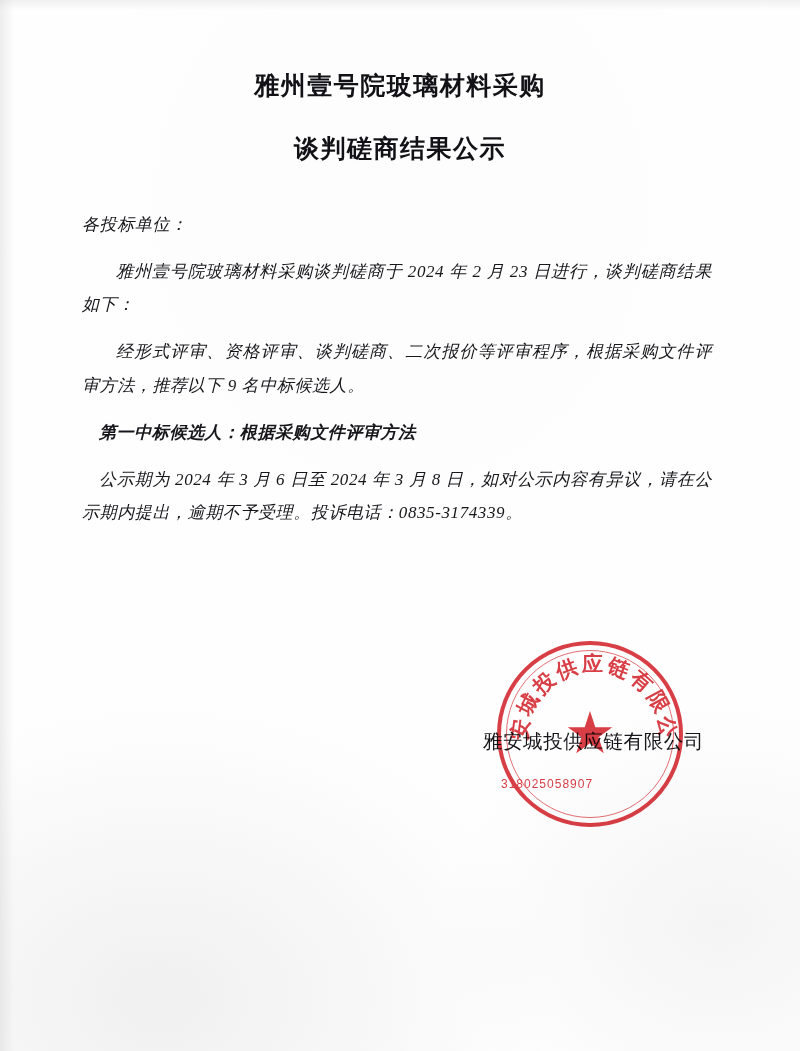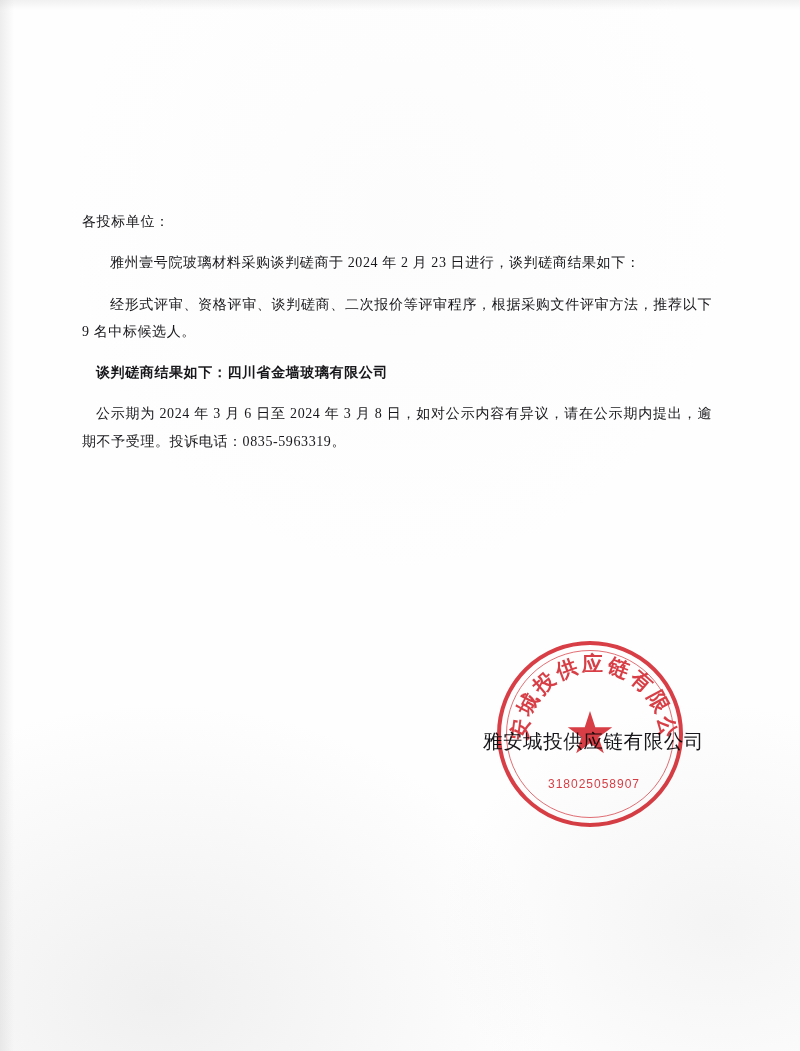--- a/index.html
+++ b/index.html
@@ -54,25 +54,26 @@
 
   .body-block {
     position: absolute;
     left: 82px;
     top: 208px;
     width: 630px;
   }
 
   p.para {
     margin: 0 0 14px 0;
-    font-size: 14px;
+    font-size: 17px;
     line-height: 1.95;
     letter-spacing: 0.6px;
     color: #17171b;
     text-align: justify;
+    font-style: italic;
   }
   p.indent2 {
     text-indent: 2em;
   }
   p.indent1 {
     text-indent: 1em;
   }
   p.bold {
     font-weight: bold;
   }
@@ -123,21 +124,20 @@
     transform: translate(-50%, -50%);
     font-size: 58px;
     color: #d4232b;
     line-height: 1;
   }
   .seal-code {
     position: absolute;
     left: 0;
     top: 132px;
     width: 186px;
-    text-align: center;
     font-size: 12px;
     letter-spacing: 1px;
     color: #d4232b;
     font-family: "Liberation Sans", sans-serif;
   }
 
   .edge-shadow-left {
     position: absolute;
     left: 0; top: 0;
     width: 14px; height: 1051px;
@@ -152,27 +152,31 @@
 </style>
 </head>
 <body>
 
 <div class="page">
   <div class="sheet">
 
     <div class="edge-shadow-top"></div>
     <div class="edge-shadow-left"></div>
 
+    <div class="title-block">
+      <div class="title-line">雅州壹号院玻璃材料采购</div>
+      <div class="title-line second">谈判磋商结果公示</div>
+    </div>
 
     <div class="body-block">
       <p class="para">各投标单位：</p>
       <p class="para indent2">雅州壹号院玻璃材料采购谈判磋商于 2024 年 2 月 23 日进行，谈判磋商结果如下：</p>
       <p class="para indent2">经形式评审、资格评审、谈判磋商、二次报价等评审程序，根据采购文件评审方法，推荐以下 9 名中标候选人。</p>
-      <p class="para indent1 bold">谈判磋商结果如下：四川省金墙玻璃有限公司</p>
-      <p class="para indent1">公示期为 2024 年 3 月 6 日至 2024 年 3 月 8 日，如对公示内容有异议，请在公示期内提出，逾期不予受理。投诉电话：0835-5963319。</p>
+      <p class="para indent1 bold">第一中标候选人：根据采购文件评审方法</p>
+      <p class="para indent1">公示期为 2024 年 3 月 6 日至 2024 年 3 月 8 日，如对公示内容有异议，请在公示期内提出，逾期不予受理。投诉电话：0835-3174339。</p>
     </div>
 
     <div class="sign-block">
       <div class="sign-line">雅安城投供应链有限公司</div>
     </div>
 
     <div class="seal">
       <div class="inner-ring"></div>
       <svg width="186" height="186" viewBox="0 0 186 186" aria-hidden="true">
         <defs>

